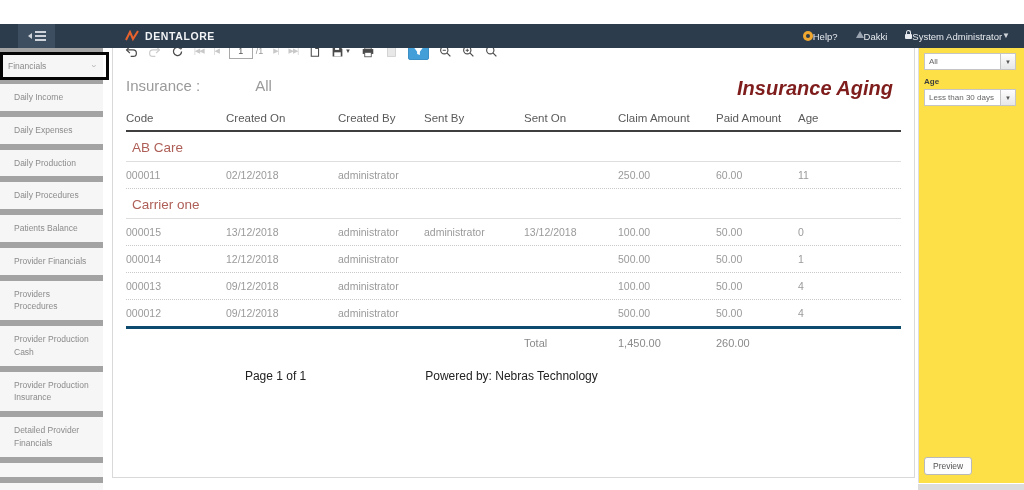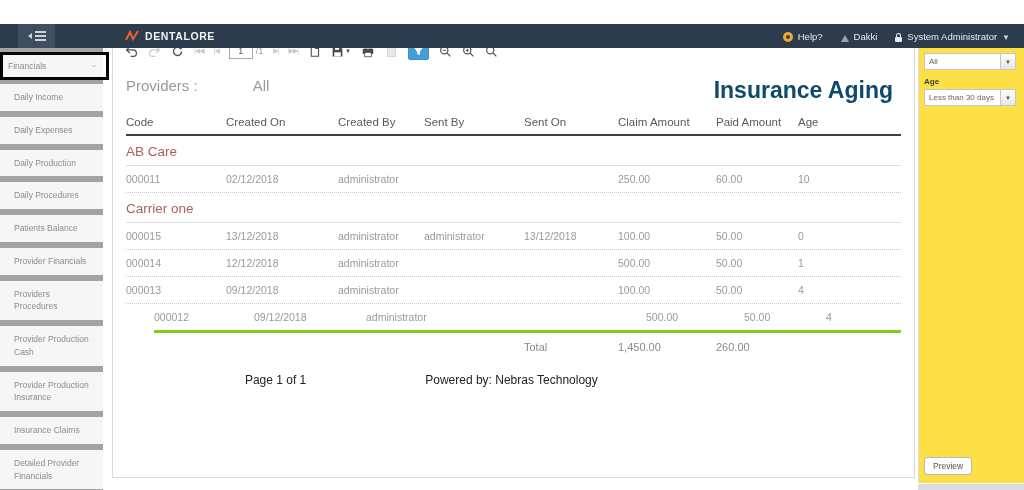--- a/index.html
+++ b/index.html
@@ -13,21 +13,21 @@
                  align-items:center; justify-content:center; gap:3px; cursor:pointer; }
   .tri-left { width:0; height:0; border-top:3px solid transparent; border-bottom:3px solid transparent;
               border-right:4px solid #cfd4da; }
   .ham { position:relative; width:11px; height:10px; }
   .ham:before { content:""; position:absolute; left:0; top:0; width:11px; height:2px; background:#cfd4da;
                 box-shadow:0 4px 0 #cfd4da, 0 8px 0 #cfd4da; }
   .brand { display:flex; align-items:center; gap:5px; margin-left:70px; }
   .brand-name { color:#f2f4f6; font-size:10.5px; font-weight:bold; letter-spacing:.6px; }
   .tb-spacer { flex:1; }
   .tb-right { display:flex; align-items:center; gap:18px; padding-right:14px; }
-  .tb-item { display:flex; align-items:flex-end; gap:5px; color:#e6eaee; font-size:9.5px; cursor:pointer; }
+  .tb-item { display:flex; align-items:flex-start; color:#e6eaee; font-size:9.5px; cursor:pointer; }
   .help-ic { width:10px; height:10px; border-radius:50%; background:#f0a830; position:relative; }
   .help-ic:after { content:""; position:absolute; inset:3px; background:#2d3c4d; border-radius:50%; }
   .user-ic { width:0; height:0; border-left:4px solid transparent; border-right:4px solid transparent;
              border-bottom:7px solid #9aa5b1; }
   .lock-ic { width:7px; height:5px; background:#e6eaee; border-radius:1px; position:relative; margin-top:3px; }
   .lock-ic:before { content:""; position:absolute; top:-4px; left:1px; width:3px; height:4px;
                     border:1px solid #e6eaee; border-bottom:none; border-radius:3px 3px 0 0; }
   .chev-down { color:#cfd4da; font-size:8px; }
 
   
@@ -53,30 +53,30 @@
                     color:#555; font-family:"Liberation Sans",sans-serif; }
   .page-total { font-size:9px; color:#9a9a9a; }
   .filter-btn { width:21px; height:18px; background:#449fd8; border:1px solid #3c90c6; border-radius:2px;
                 display:flex; align-items:center; justify-content:center; cursor:pointer; }
   .caret-mini { font-size:6px; color:#4a4a4a; margin-left:1px; }
 
   
   .rpt { padding:4px 13px 0 13px; }
   .rpt-head { display:flex; justify-content:space-between; align-items:flex-start; padding:8px 0 12px 0; }
   .rpt-filter { display:flex; gap:55px; font-size:15px; color:#9a9a9a; }
-  .rpt-title { font-size:23px; font-weight:bold; color:#0c4a6e; margin-right:8px; }
+  .rpt-title { font-size:20px; font-weight:bold; color:#7f1d1d; margin-right:8px;font-style:italic; }
 
   .grid { display:grid; grid-template-columns:100px 112px 86px 100px 94px 98px 82px 1fr; align-items:center; }
   .grid-header { border-bottom:2px solid #3f3f3f; padding-bottom:6px; }
   .grid-header span { font-size:11.5px; color:#5a5a5a; }
   .group-row { border-bottom:1px solid #dedede; padding:6px 0 5px 0; }
-  .group-row span { font-size:13.5px; color:#ae5f57; }
+  .group-row span { font-size:13.5px; color:#ae5f57;margin-left:6px; }
   .data-row { border-bottom:1px dotted #c9c9c9; padding:7px 0; }
   .data-row span { font-size:10.5px; color:#9a9a9a; }
-  .data-row.last { border-bottom:3px solid #84cc16;margin-left:28px; }
+  .data-row.last { border-bottom:3px solid #0c4a6e; }
   .total-row { padding:8px 0 4px 0; }
   .total-row span { font-size:11px; color:#8a8a8a; }
   .rpt-footer { display:grid; grid-template-columns:1fr auto 1fr; margin-top:16px; font-size:12px; color:#222; }
   .rpt-footer .fc { text-align:center; }
   .rpt-footer .fr { margin-right:4px; }
 
   
   .rpanel { position:absolute; left:918px; top:33px; width:106px; height:450px; background:#fde047;
             border-left:1px solid #dedede; padding:8px 6px 0 5px; }
   .pfield { margin-bottom:7px; }
@@ -153,23 +153,20 @@
   <div class="side-item child">
       <span>Providers Procedures</span>
     </div>
   <div class="side-item child">
       <span>Provider Production Cash</span>
     </div>
   <div class="side-item child">
       <span>Provider Production Insurance</span>
     </div>
   <div class="side-item child">
-      <span>Insurance Claims</span>
-    </div>
-  <div class="side-item child">
       <span>Detailed Provider Financials</span>
     </div>
   <div class="side-item child"></div>
 
 </div>
 
 <div class="sheet">
 
   <div class="rtoolbar">
     <button class="tb-btn">
@@ -248,21 +245,21 @@
       <svg width="13" height="13" viewBox="0 0 16 16">
         <circle cx="6.5" cy="6.5" r="4.5" fill="none" stroke="#4a4a4a" stroke-width="1.4"></circle>
         <line x1="10" y1="10" x2="14" y2="14" stroke="#4a4a4a" stroke-width="1.6"></line>
       </svg>
     </button>
   </div>
 
   <div class="rpt">
     <div class="rpt-head">
       <div class="rpt-filter">
-        <span>Providers :</span>
+        <span>Insurance :</span>
         <span>All</span>
       </div>
       <div class="rpt-title">Insurance Aging</div>
     </div>
 
     <div class="grid grid-header">
       <span>Code</span>
       <span>Created On</span>
       <span>Created By</span>
       <span>Sent By</span>
@@ -276,21 +273,21 @@
       <span>AB Care</span>
     </div>
     <div class="grid data-row">
       <span>000011</span>
       <span>02/12/2018</span>
       <span>administrator</span>
       <span></span>
       <span></span>
       <span>250.00</span>
       <span>60.00</span>
-      <span>10</span>
+      <span>11</span>
     </div>
 
     <div class="group-row">
       <span>Carrier one</span>
     </div>
     <div class="grid data-row">
       <span>000015</span>
       <span>13/12/2018</span>
       <span>administrator</span>
       <span>administrator</span>

